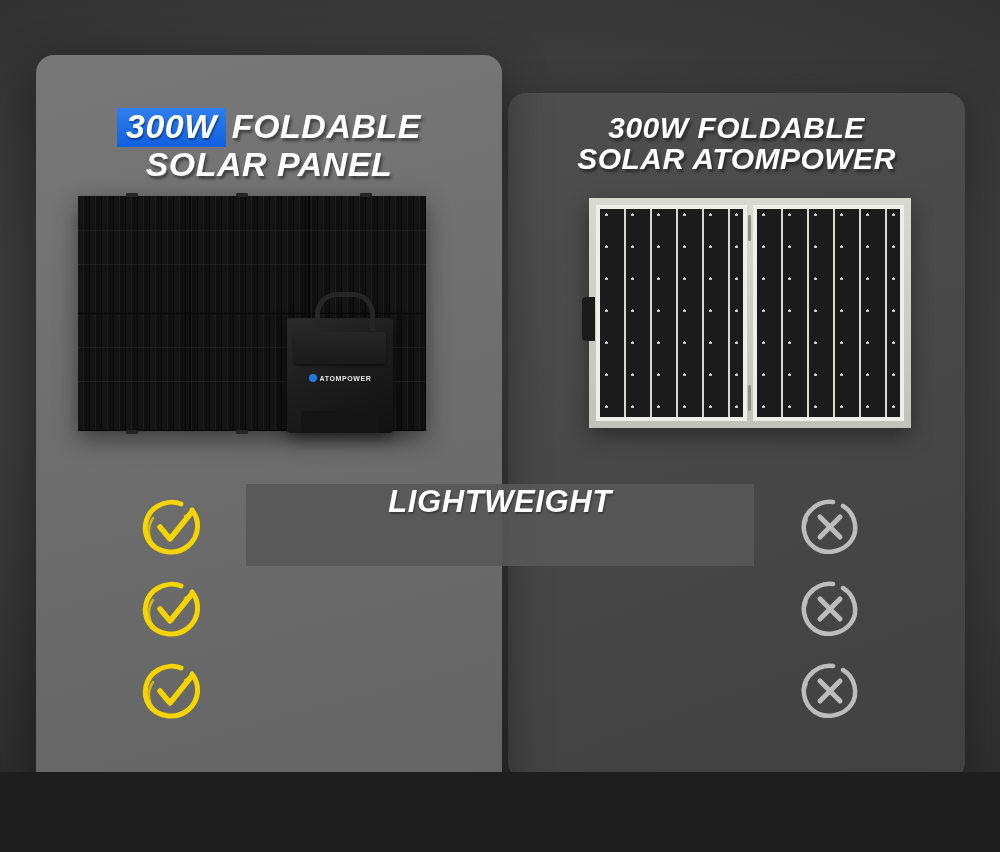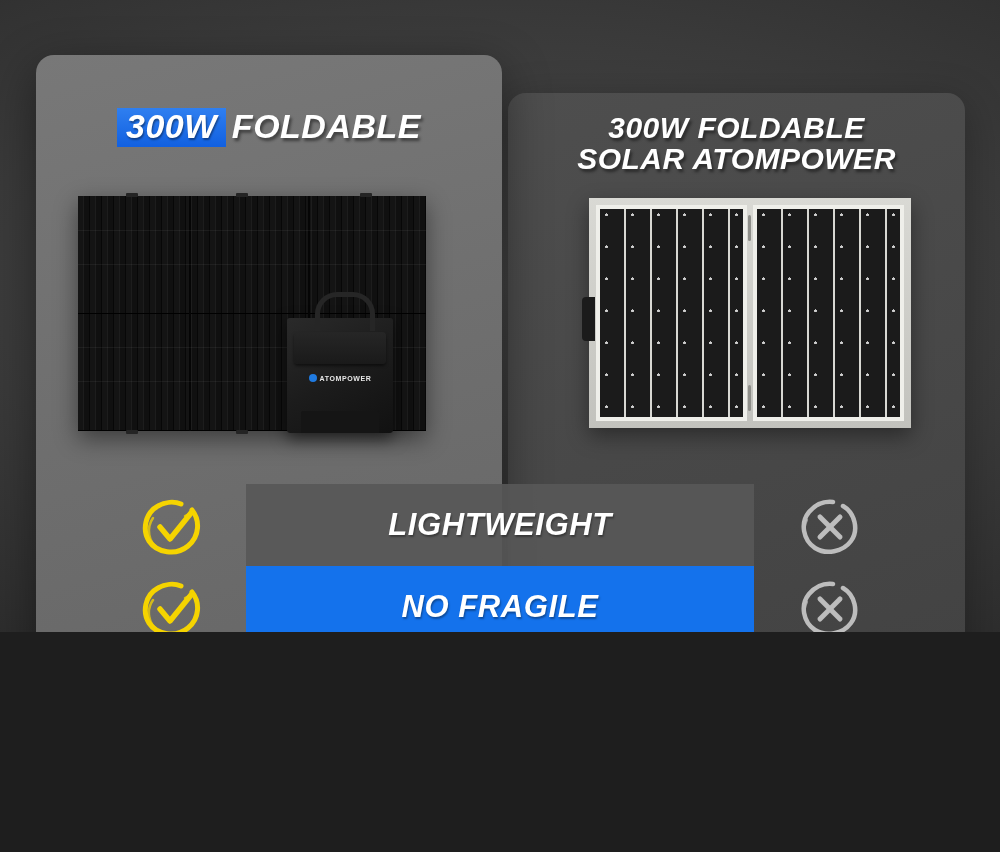--- a/index.html
+++ b/index.html
@@ -3,21 +3,21 @@
 <meta charset="utf-8">
 <style>
   html, body {
     margin: 0;
     padding: 0;
     background: #1e1e1e;
   }
   .stage {
     position: relative;
     width: 1000px;
-    height: 632px;
+    height: 772px;
     overflow: hidden;
     font-family: "Liberation Sans", sans-serif;
     background:
       radial-gradient(ellipse 120% 90% at 50% 45%, #4a4a4a 0%, #3a3a3a 45%, #2b2b2b 80%, #242424 100%);
   }
 
   
   .card {
     position: absolute;
     border-radius: 18px;
@@ -225,21 +225,20 @@
   
   .rows {
     position: absolute;
     left: 246px;
     top: 484px;
     width: 508px;
   }
   .row {
     height: 82px;
     display: flex;
-    align-items: center;
     justify-content: center;
   }
   .row.gray   { background: rgba(88,88,88,0.90); }
   .row.accent { background: #1472ec; }
   .row .label {
     font-size: 31px;
     font-weight: bold;
     font-style: italic;
     color: #ffffff;
     letter-spacing: 0.6px;
@@ -265,20 +264,21 @@
 
 <div class="stage">
 
   <div class="card card-right"></div>
   <div class="card card-left"></div>
 
   <div class="title title-left">
     <span class="line">
       <span class="hl">300W</span><span>FOLDABLE</span>
     </span>
+    <span class="line">SOLAR PANEL</span>
   </div>
 
   <div class="title title-right">
     <span class="line">300W FOLDABLE</span>
     <span class="line">SOLAR ATOMPOWER</span>
   </div>
 
   <div class="product panel-array">
     <div class="half top"></div>
     <div class="half bottom"></div>
@@ -314,23 +314,20 @@
       <div class="cells"></div>
       <div class="hinge" style="left:-5px; top:10px"></div>
       <div class="hinge" style="left:-5px; bottom:10px"></div>
     </div>
   </div>
 
   <div class="rows">
     <div class="row gray">
       <span class="label">LIGHTWEIGHT</span>
     </div>
-    <div class="row accent">
-      <span class="label">NO FRAGILE</span>
-    </div>
   </div>
 
   <div class="marks yes">
     <div class="mark-slot">
       <svg width="66" height="66" viewBox="0 0 66 66">
         <path d="M52 16 C60 26,60 42,48 52 C36 62,17 59,9 47 C2 36,5 19,18 12 C25 8,34 7,41 10" fill="none" stroke="#f5d400" stroke-width="5" stroke-linecap="round"></path>
         <path d="M13 24 C6 34,8 48,19 55" fill="none" stroke="#f5d400" stroke-width="2.5" stroke-linecap="round" opacity="0.75"></path>
         <path d="M20 33 L30 45 L51 19" fill="none" stroke="#f5d400" stroke-width="5.5" stroke-linecap="round" stroke-linejoin="round"></path>
         <path d="M45 22 L53 18" fill="none" stroke="#f5d400" stroke-width="2.5" stroke-linecap="round" opacity="0.8"></path>
       </svg>

